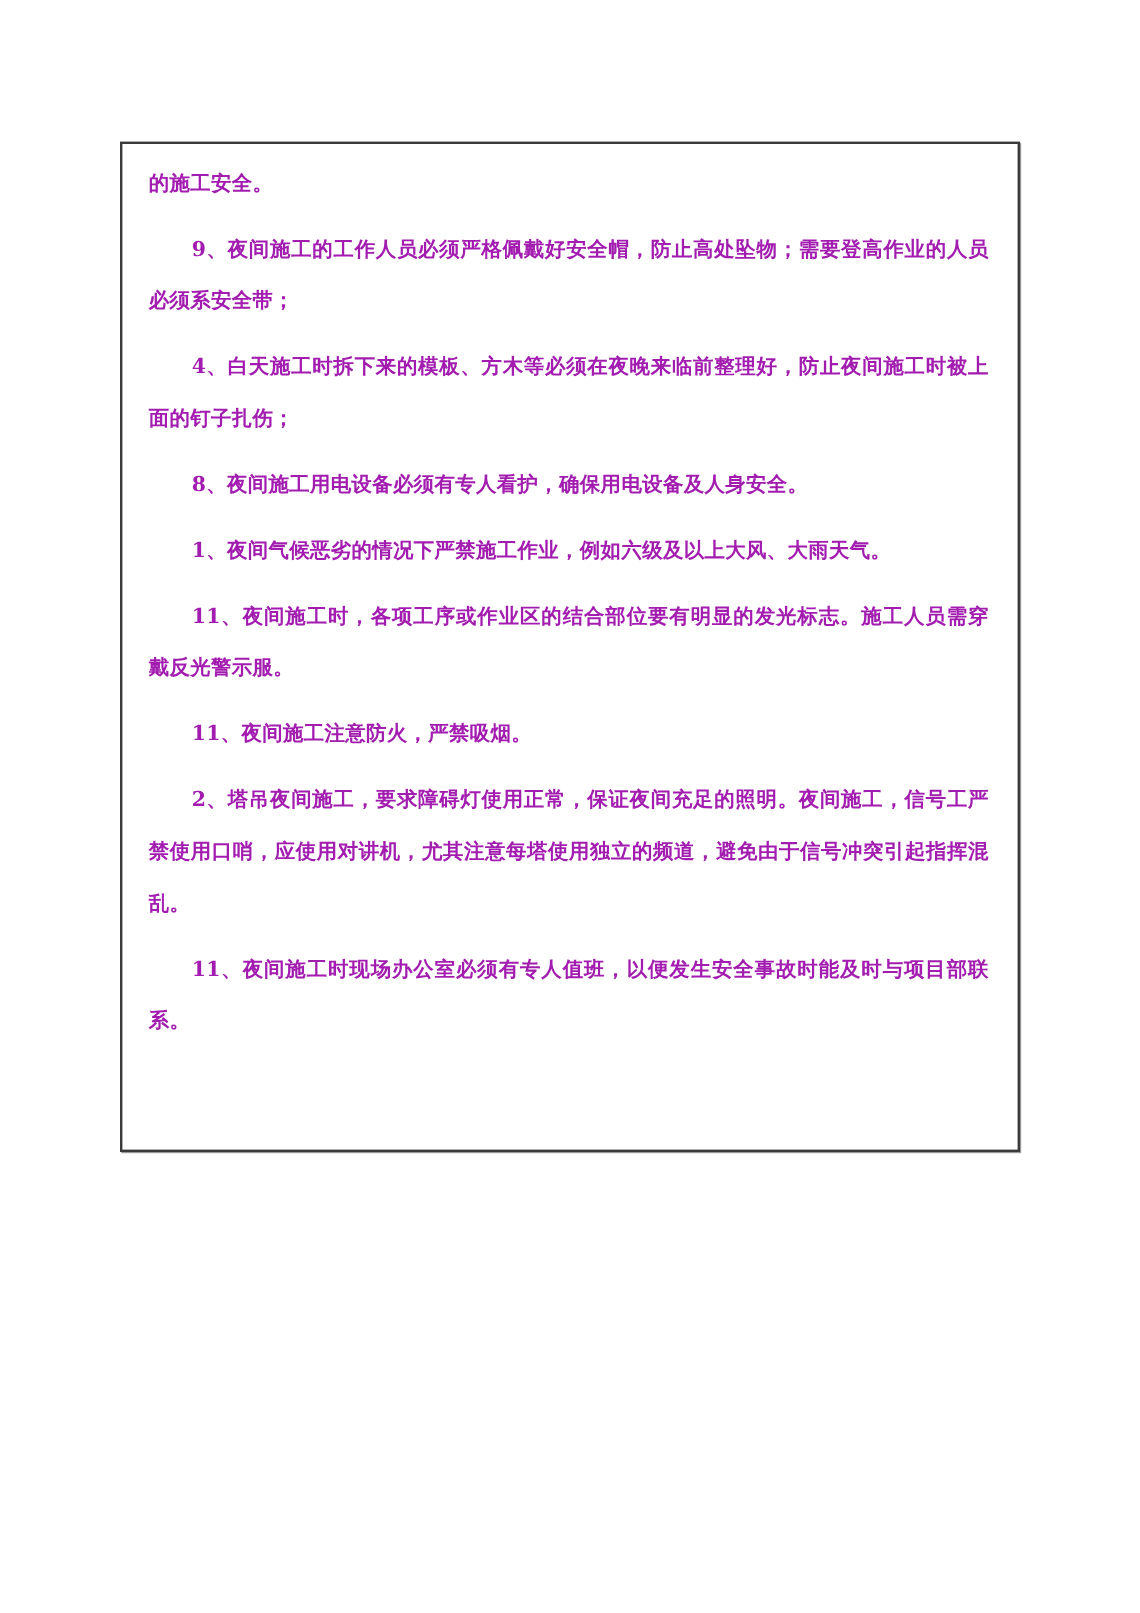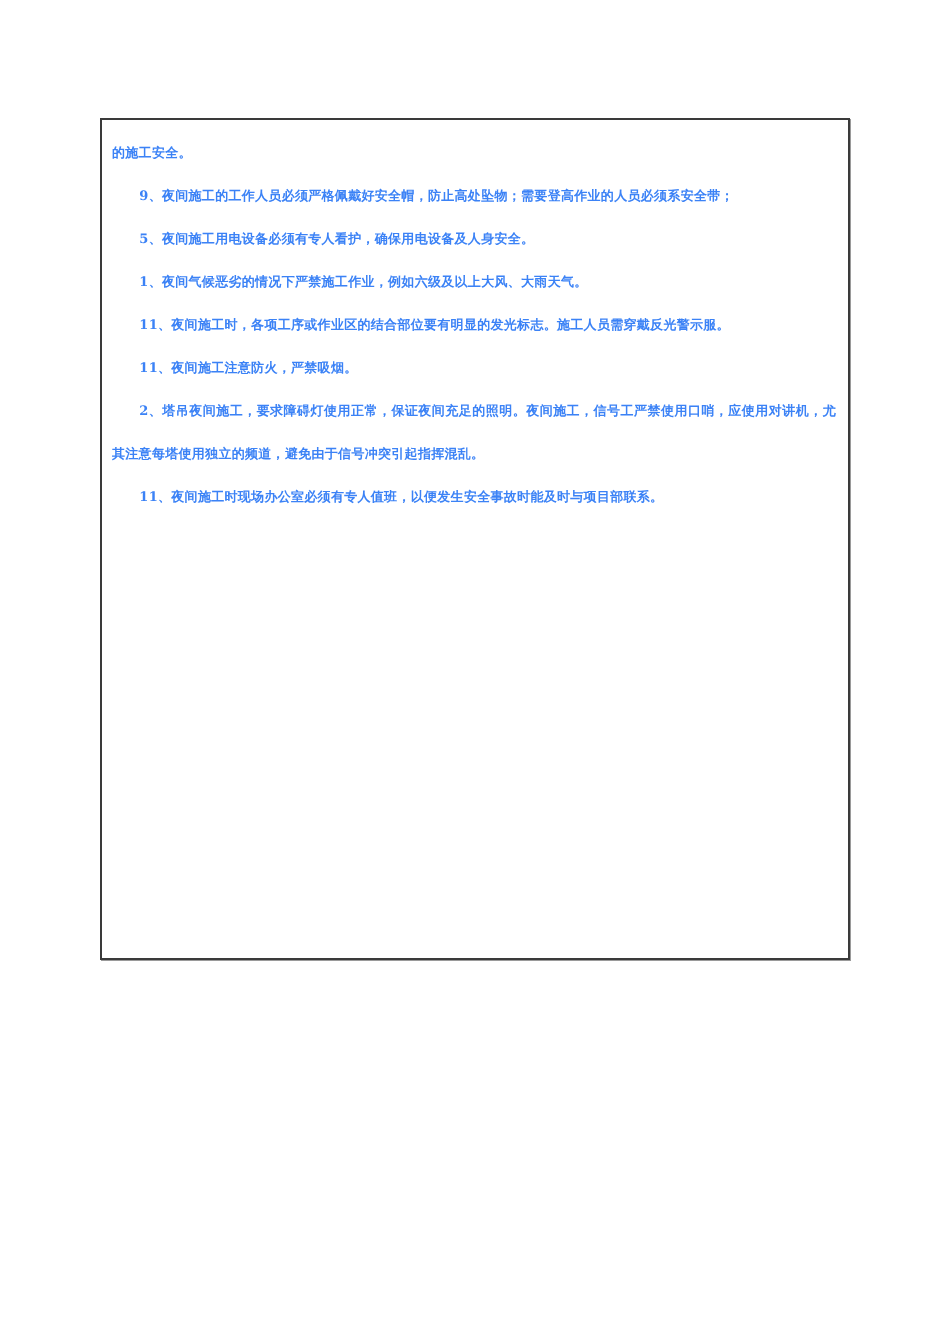--- a/index.html
+++ b/index.html
@@ -45,27 +45,27 @@
     left: 0;
     top: 0;
     right: 0;
     bottom: 0;
     padding: 10px 12px 10px 10px;
     box-sizing: border-box;
   }
 
   
   .para {
-    font-size: 13px;
+    font-size: 17px;
     line-height: 43px;
     letter-spacing: 0.3px;
     text-align: justify;
     text-justify: inter-ideograph;
-    margin: 0;
-    color: #3b82f6;
+    margin: 12px;
+    color: #a21caf;
     word-break: break-all;
     font-weight: 600;
     text-rendering: geometricPrecision;
     -webkit-font-smoothing: antialiased;
   }
   .para.indent {
     text-indent: 2.1em;
   }
   .para.noindent {
     text-indent: 0;
@@ -81,24 +81,25 @@
 
 <div class="page-sheet">
 
   <div class="doc-frame">
     <div class="doc-body">
 
       <p class="para noindent first">的施工安全。</p>
 
       <p class="para indent">9、夜间施工的工作人员必须严格佩戴好安全帽，防止高处坠物；需要登高作业的人员必须系安全带；</p>
 
+      <p class="para indent">4、白天施工时拆下来的模板、方木等必须在夜晚来临前整理好，防止夜间施工时被上面的钉子扎伤；</p>
 
 
 
-      <p class="para indent">5、夜间施工用电设备必须有专人看护，确保用电设备及人身安全。</p>
+      <p class="para indent">8、夜间施工用电设备必须有专人看护，确保用电设备及人身安全。</p>
 
 
       <p class="para indent">1、夜间气候恶劣的情况下严禁施工作业，例如六级及以上大风、大雨天气。</p>
 
       <p class="para indent">11、夜间施工时，各项工序或作业区的结合部位要有明显的发光标志。施工人员需穿戴反光警示服。</p>
 
       <p class="para indent">11、夜间施工注意防火，严禁吸烟。</p>
 
       <p class="para indent">2、塔吊夜间施工，要求障碍灯使用正常，保证夜间充足的照明。夜间施工，信号工严禁使用口哨，应使用对讲机，尤其注意每塔使用独立的频道，避免由于信号冲突引起指挥混乱。</p>
 

